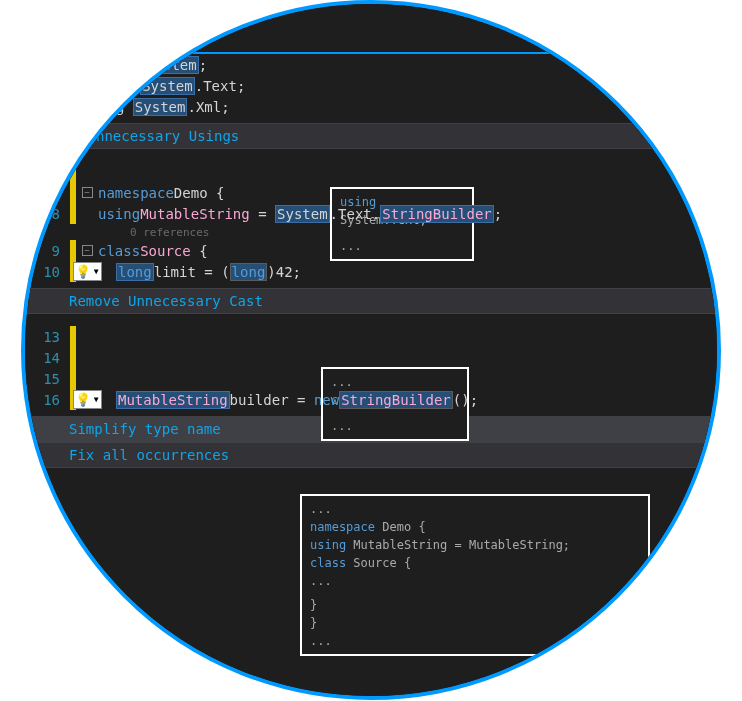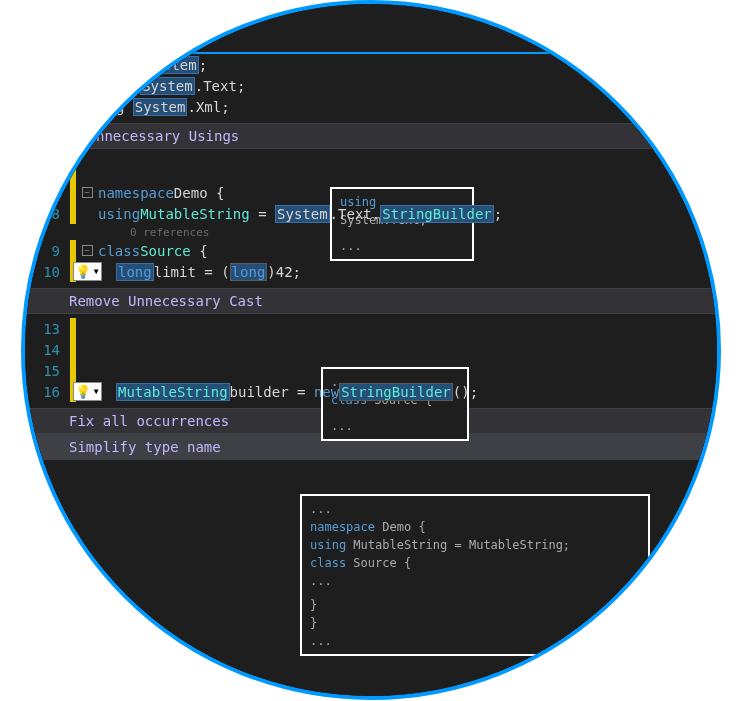--- a/index.html
+++ b/index.html
@@ -75,21 +75,21 @@
   font-size: 9px;
   line-height: 9px;
   text-align: center;
 }
 .code-content {
   white-space: pre;
   display: flex;
   align-items: center;
 }
 .kw { color: #569cd6; }
-.type { color: #5eead4; }
+.type { color: #f9a8d4; }
 .hl-sel {
   background: #264f78;
   border: 1px solid #3a6ea5;
   padding: 0 1px;
 }
 .hl-box {
   border: 1px solid #5a5a5a;
   background: #264f78;
   padding: 0 1px;
 }
@@ -109,21 +109,21 @@
 }
 .bulb-icon {
   font-size: 13px;
 }
 .bulb-arrow {
   font-size: 8px;
   color: #000;
 }
 .popup-bar {
   background: #333337;
-  color: #c4b5fd;
+  color: #0ea5e9;
   padding: 4px 12px;
   font-size: 14px;
   border-top: 1px solid #3f3f46;
   border-bottom: 1px solid #3f3f46;
 }
 .popup-bar-sel {
   background: #3f3f46;
 }
 .preview-box {
   position: absolute;
@@ -238,21 +238,21 @@
 
     <div class="popup-bar" style="padding-left:44px">Remove Unnecessary Cast</div>
 
     <div class="preview-box" style="top:313px; left:296px; width:148px;">
       <div>...</div>
       <div><span class="kw">class</span><span> Source {</span></div>
       <div style="height:8px"></div>
       <div>...</div>
     </div>
 
-    <div class="line" style="margin-top:4px">
+    <div class="line" style="margin-top:12px">
       <div class="line-num">13</div>
       <div class="marker-col marker-yellow"></div>
       <div class="fold-col"></div>
       <div class="code-content"></div>
     </div>
 
     <div class="line">
       <div class="line-num">14</div>
       <div class="marker-col marker-yellow"></div>
       <div class="fold-col"></div>
@@ -273,23 +273,23 @@
         <span class="bulb-btn">
           <span class="bulb-icon">💡</span>
           <span class="bulb-arrow">▼</span>
         </span>
       </div>
       <div class="code-content" style="margin-left:18px">     <span class="hl-sel"><span class="type">MutableString</span></span> <span>builder</span> = <span class="kw">new</span> <span class="hl-box"><span class="type">StringBuilder</span></span><span>()</span><span>;</span></div>
     </div>
 
     <div class="gap-row"></div>
 
+    <div class="popup-bar popup-bar-sel" style="padding-left:44px">Simplify type name</div>
+
     <div class="popup-bar" style="padding-left:44px">Fix all occurrences</div>
-
-    <div class="popup-bar popup-bar-sel" style="padding-left:44px">Simplify type name</div>
 
     <div class="preview-box" style="top:440px; left:275px; width:350px;">
       <div>...</div>
       <div><span class="kw">namespace</span><span> Demo {</span></div>
       <div>    <span class="kw">using</span><span> MutableString = MutableString;</span></div>
       <div>    <span class="kw">class</span><span> Source {</span></div>
       <div>...</div>
       <div style="height:6px"></div>
       <div>    }</div>
       <div>}</div>

